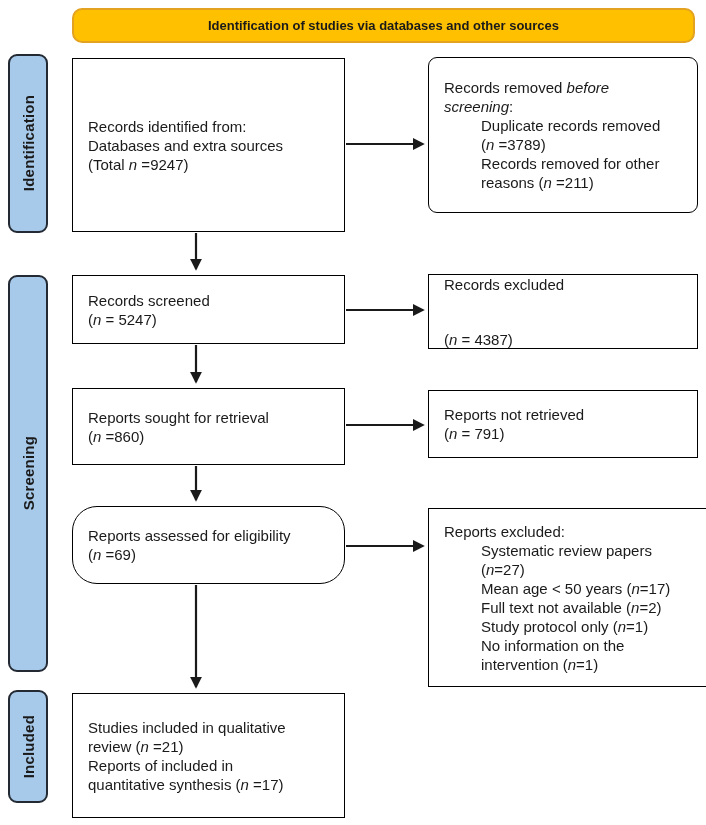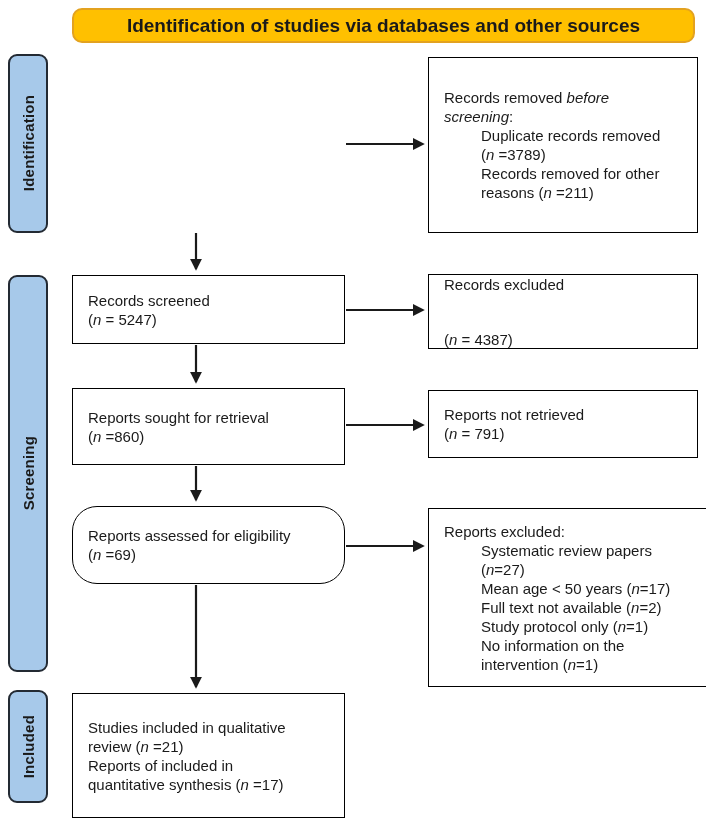--- a/index.html
+++ b/index.html
@@ -18,21 +18,21 @@
   }
   .banner {
     position: absolute;
     display: flex;
     align-items: center;
     justify-content: center;
     text-align: center;
     background: var(--banner-fill, #FFC000);
     border: 2px solid var(--banner-border, #E3A21F);
     border-radius: 10px;
-    font-size: 19px;
+    font-size: 13px;
     font-weight: bold;
     box-sizing: border-box;
   }
   .stage {
     position: absolute;
     display: flex;
     align-items: center;
     justify-content: center;
     background: var(--stage-fill, #A7C9EA);
     border: 2px solid var(--stage-border, #232A33);
@@ -86,20 +86,25 @@
   <div class="stage" style="left:8px; top:54px; width:40px; height:179px;">
     <span class="vtext">Identification</span>
   </div>
   <div class="stage" style="left:8px; top:275px; width:40px; height:397px;">
     <span class="vtext">Screening</span>
   </div>
   <div class="stage" style="left:8px; top:690px; width:40px; height:113px;">
     <span class="vtext">Included</span>
   </div>
 
+  <div class="box" style="left:72px; top:58px; width:273px; height:174px;">
+      <div class="line"><span>Records identified from:</span></div>
+      <div class="line"><span>Databases and extra sources</span></div>
+      <div class="line"><span>(Total </span><i>n</i><span> =9247)</span></div>
+    </div>
 
   <div class="box" style="left:72px; top:275px; width:273px; height:69px;">
       <div class="line"><span>Records screened</span></div>
       <div class="line"><span>(</span><i>n</i><span> = 5247)</span></div>
     </div>
 
   <div class="box" style="left:72px; top:388px; width:273px; height:77px;">
       <div class="line"><span>Reports sought for retrieval</span></div>
       <div class="line"><span>(</span><i>n</i><span> =860)</span></div>
     </div>
@@ -109,21 +114,21 @@
       <div class="line"><span>(</span><i>n</i><span> =69)</span></div>
     </div>
 
   <div class="box" style="left:72px; top:693px; width:273px; height:125px;">
       <div class="line"><span>Studies included in qualitative</span></div>
       <div class="line"><span>review (</span><i>n</i><span> =21)</span></div>
       <div class="line"><span>Reports of included in</span></div>
       <div class="line"><span>quantitative synthesis (</span><i>n</i><span> =17)</span></div>
     </div>
 
-  <div class="box" style="left:428px; top:57px; width:270px; height:176px;">
+  <div class="box" style="left:428px; top:57px; width:270px; height:156px;border-radius:9px;">
       <div class="line"><span>Records removed </span><i>before</i></div>
       <div class="line"><i>screening</i><span>:</span></div>
       <div class="line indent"><span>Duplicate records removed</span></div>
       <div class="line indent"><span>(</span><i>n</i><span> =3789)</span></div>
       <div class="line indent"><span>Records removed for other</span></div>
       <div class="line indent"><span>reasons (</span><i>n</i><span> =211)</span></div>
     </div>
 
   <div class="box" style="left:428px; top:274px; width:270px; height:75px;gap:36px;">
       <div class="line"><span>Records excluded</span></div>

